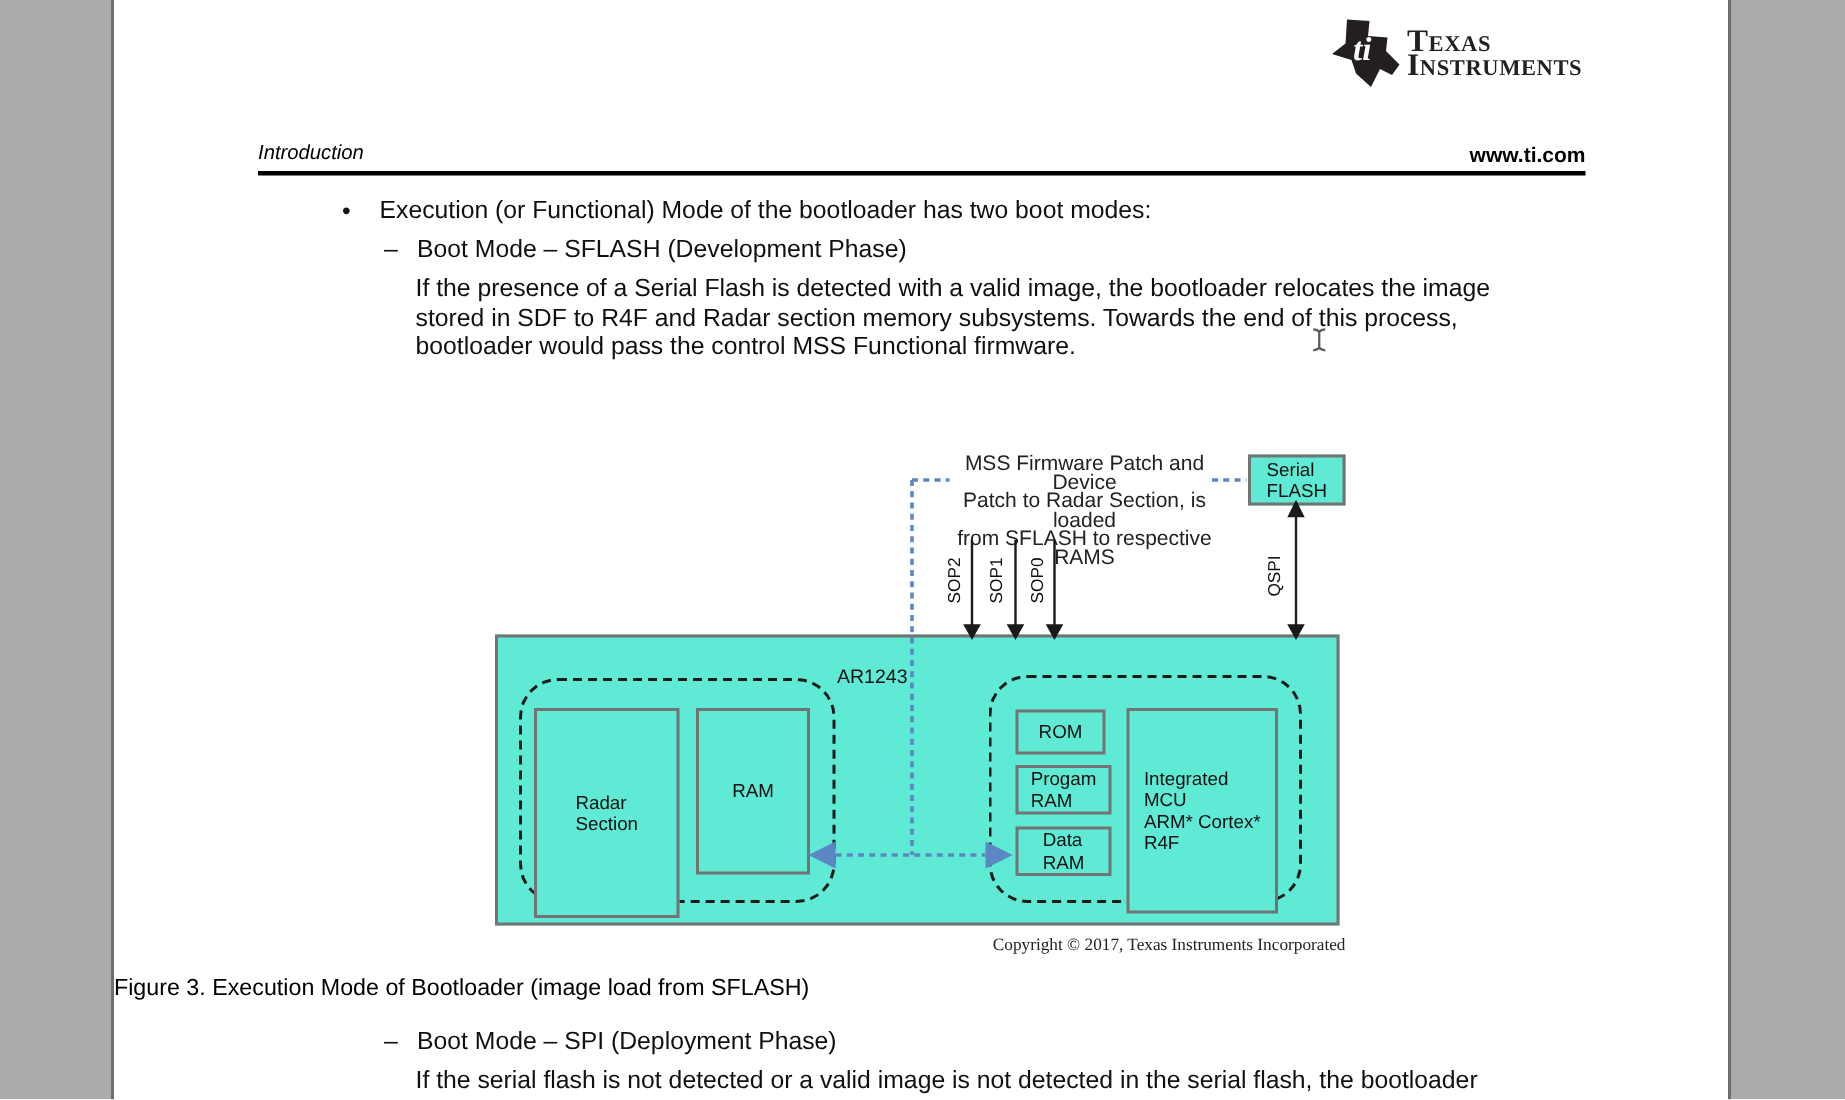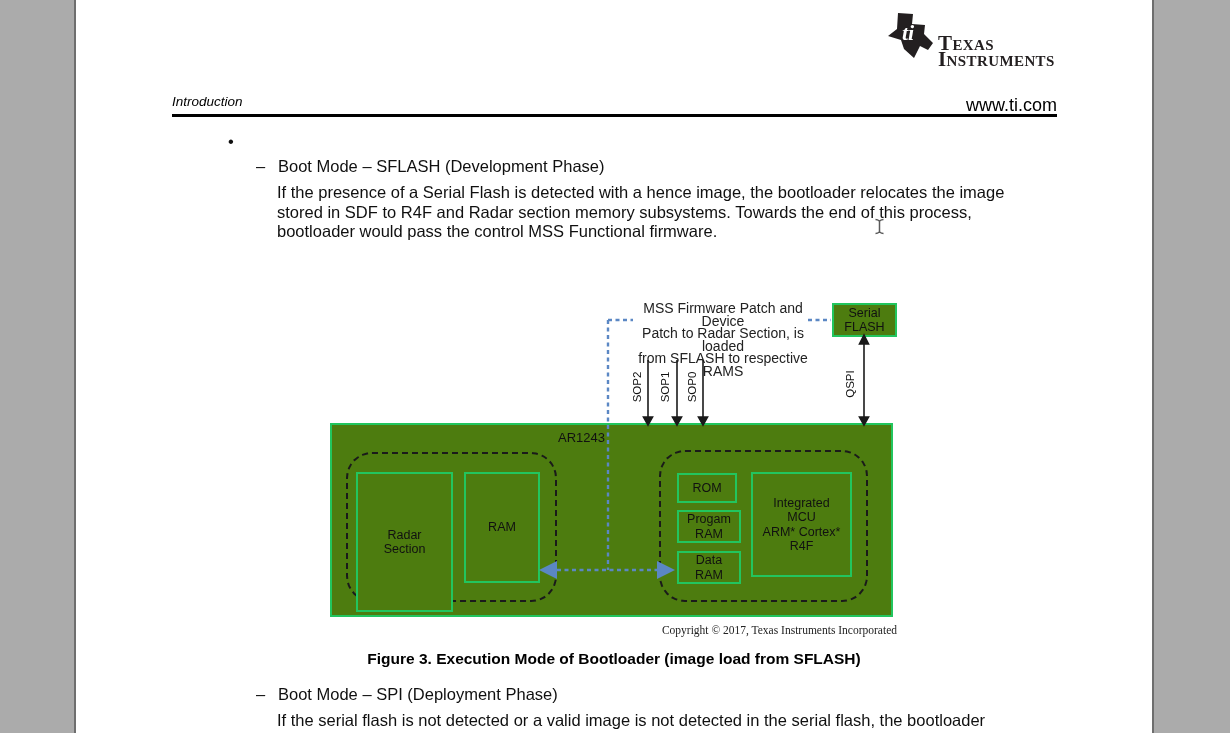--- a/index.html
+++ b/index.html
@@ -5,40 +5,40 @@
   html,body{margin:0;padding:0;background:#fff;}
   .canvas{position:relative;width:1230px;height:733px;background:#ffffff;overflow:hidden;
           font-family:"Liberation Sans",sans-serif;color:#111;}
   .abs{position:absolute;}
   .pre{white-space:pre;}
   .preline{white-space:pre-line;}
   .margin-strip{top:0;height:733px;background:#ababab;}
   .strip-left{left:0;width:74px;border-right:2px solid #6e6e6e;}
   .strip-right{left:1152px;width:78px;border-left:2px solid #6e6e6e;}
   .hdr-left{left:172px;top:94px;font-size:13.5px;font-style:italic;color:#000;}
-  .hdr-right{left:857px;top:95px;width:200px;text-align:right;font-size:18px;font-weight:normal;color:#000;}
+  .hdr-right{left:857px;top:95px;width:200px;text-align:right;font-size:14px;font-weight:bold;color:#000;}
   .hdr-rule{left:172px;top:114px;width:885px;height:2.5px;background:#000;}
   .body-text{font-size:16.5px;line-height:19.5px;color:#101010;}
   .marker{font-size:16.5px;color:#101010;}
   
   .logo-words{left:938px;top:19px;font-family:"Liberation Serif",serif;font-variant:small-caps;
               font-weight:bold;color:#231f20;line-height:16px;letter-spacing:.4px;}
-  .logo-words .l1{font-size:21px;display:block;margin-top:16px;}
+  .logo-words .l1{font-size:21px;display:block;}
   .logo-words .l2{font-size:21px;display:block;}
   
-  .fig-box{border:2px solid #22c55e;background:#4d7c0f;box-sizing:border-box;
-           display:flex;align-items:center;justify-content:center;text-align:center;}
+  .fig-box{border:2px solid #737373;background:#5eead4;box-sizing:border-box;
+           display:flex;align-items:center;justify-content:center;}
   .dashed-group{border:2px dashed #1a1a1a;border-radius:26px;box-sizing:border-box;background:transparent;}
   .fig-label{font-size:12.5px;line-height:14.5px;color:#111;}
   .callout{font-size:14px;line-height:12.6px;text-align:center;color:#222;}
   .vlabel{position:absolute;transform:translate(-50%,-50%) rotate(-90deg);font-size:11.5px;
           white-space:nowrap;color:#111;}
-  .chip-label{font-size:13px;text-align:right;color:#111;}
+  .chip-label{font-size:13px;text-align:right;color:#111;margin-top:13px;}
   .copyright{font-size:11.5px;text-align:right;color:#222;}
-  .caption{font-size:15.5px;font-weight:bold;text-align:center;color:#000;}
+  .caption{font-size:15.5px;font-weight:normal;color:#000;}
   svg{display:block;}
 </style>
 </head>
 <body>
 
 <div class="canvas">
 
   <div class="abs margin-strip strip-left"></div>
   <div class="abs margin-strip strip-right"></div>
 
@@ -51,25 +51,26 @@
   <div class="abs logo-words">
     <span class="l1">Texas</span>
     <span class="l2">Instruments</span>
   </div>
 
   <div class="abs hdr-left">Introduction</div>
   <div class="abs hdr-right">www.ti.com</div>
   <div class="abs hdr-rule"></div>
 
   <div class="abs marker" style="left:228px;top:132px;">•</div>
+  <div class="abs body-text" style="left:253px;top:131px;">Execution (or Functional) Mode of the bootloader has two boot modes:</div>
 
   <div class="abs marker" style="left:256px;top:157px;">–</div>
   <div class="abs body-text" style="left:278px;top:157px;">Boot Mode – SFLASH (Development Phase)</div>
 
-  <div class="abs body-text pre" style="left:277px;top:183px;">If the presence of a Serial Flash is detected with a hence image, the bootloader relocates the image
+  <div class="abs body-text pre" style="left:277px;top:183px;">If the presence of a Serial Flash is detected with a valid image, the bootloader relocates the image
 stored in SDF to R4F and Radar section memory subsystems. Towards the end of this process,
 bootloader would pass the control MSS Functional firmware.</div>
 
   <div class="abs callout preline" style="left:627px;top:302px;width:192px;">MSS Firmware Patch and Device
 Patch to Radar Section, is loaded
 from SFLASH to respective RAMS</div>
 
   <div class="abs fig-box fig-label preline" style="left:832px;top:303px;width:65px;height:34px;">Serial
 FLASH</div>
 
@@ -80,21 +81,21 @@
   <div class="abs fig-box fig-label preline" style="left:356px;top:472px;width:97px;height:140px;">Radar
 Section</div>
   <div class="abs fig-box fig-label" style="left:464px;top:472px;width:76px;height:111px;">RAM</div>
 
   <div class="abs dashed-group" style="left:659px;top:450px;width:209px;height:152px;"></div>
   <div class="abs fig-box fig-label" style="left:677px;top:473px;width:60px;height:30px;">ROM</div>
   <div class="abs fig-box fig-label preline" style="left:677px;top:510px;width:64px;height:33px;">Progam
 RAM</div>
   <div class="abs fig-box fig-label preline" style="left:677px;top:551px;width:64px;height:33px;">Data
 RAM</div>
-  <div class="abs fig-box fig-label preline" style="left:751px;top:472px;width:101px;height:105px;">Integrated
+  <div class="abs fig-box fig-label preline" style="left:751px;top:472px;width:101px;height:137px;">Integrated
 MCU
 ARM* Cortex*
 R4F</div>
 
   <div class="abs" style="left:320px;top:290px;z-index:5;">
     <svg width="590" height="350" viewBox="0 0 590 350">
 
       <g stroke="#1a1a1a" stroke-width="1.6" fill="#1a1a1a">
         <line x1="328" y1="70" x2="328" y2="127"></line>
           <polygon points="323.5,127 332.5,127 328,135"></polygon>

